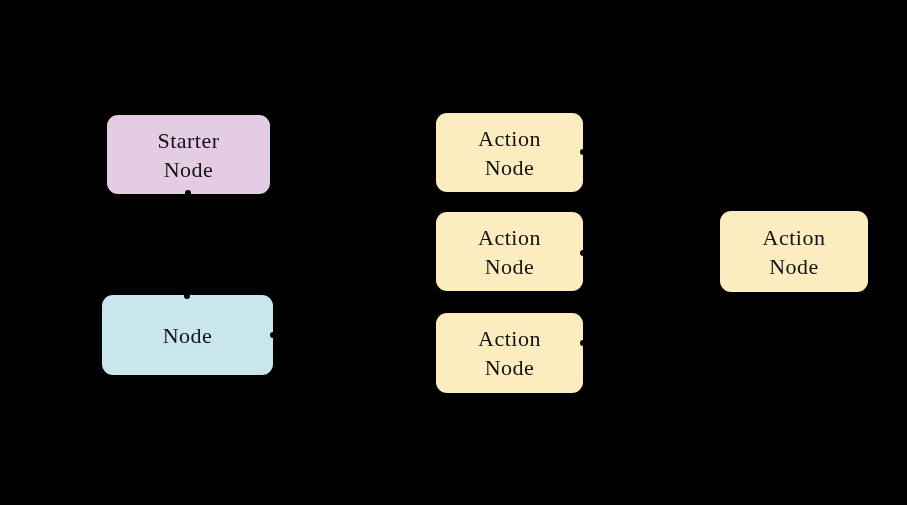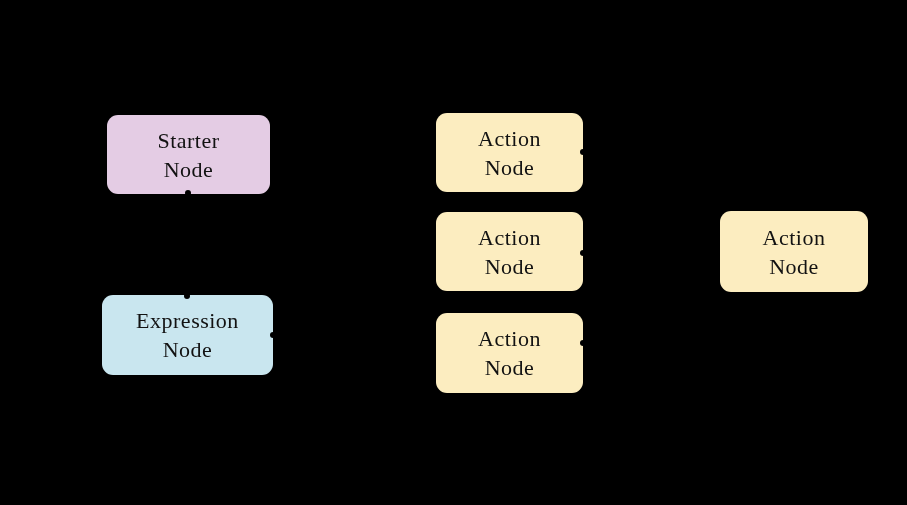--- a/index.html
+++ b/index.html
@@ -58,21 +58,20 @@
 <body>
 
 <div class="canvas" style="background: rgb(0, 0, 0);">
 
   <div class="node starter" style="background: rgb(228, 204, 228);">
     <span class="line">Starter</span>
     <span class="line">Node</span>
   </div>
 
   <div class="node expression" style="background: rgb(201, 230, 239);">
-    <span class="line">Expression</span>
     <span class="line">Node</span>
   </div>
 
   <div class="node action1" style="background: rgb(252, 237, 192);">
     <span class="line">Action</span>
     <span class="line">Node</span>
   </div>
 
   <div class="node action2" style="background: rgb(252, 237, 192);">
     <span class="line">Action</span>

